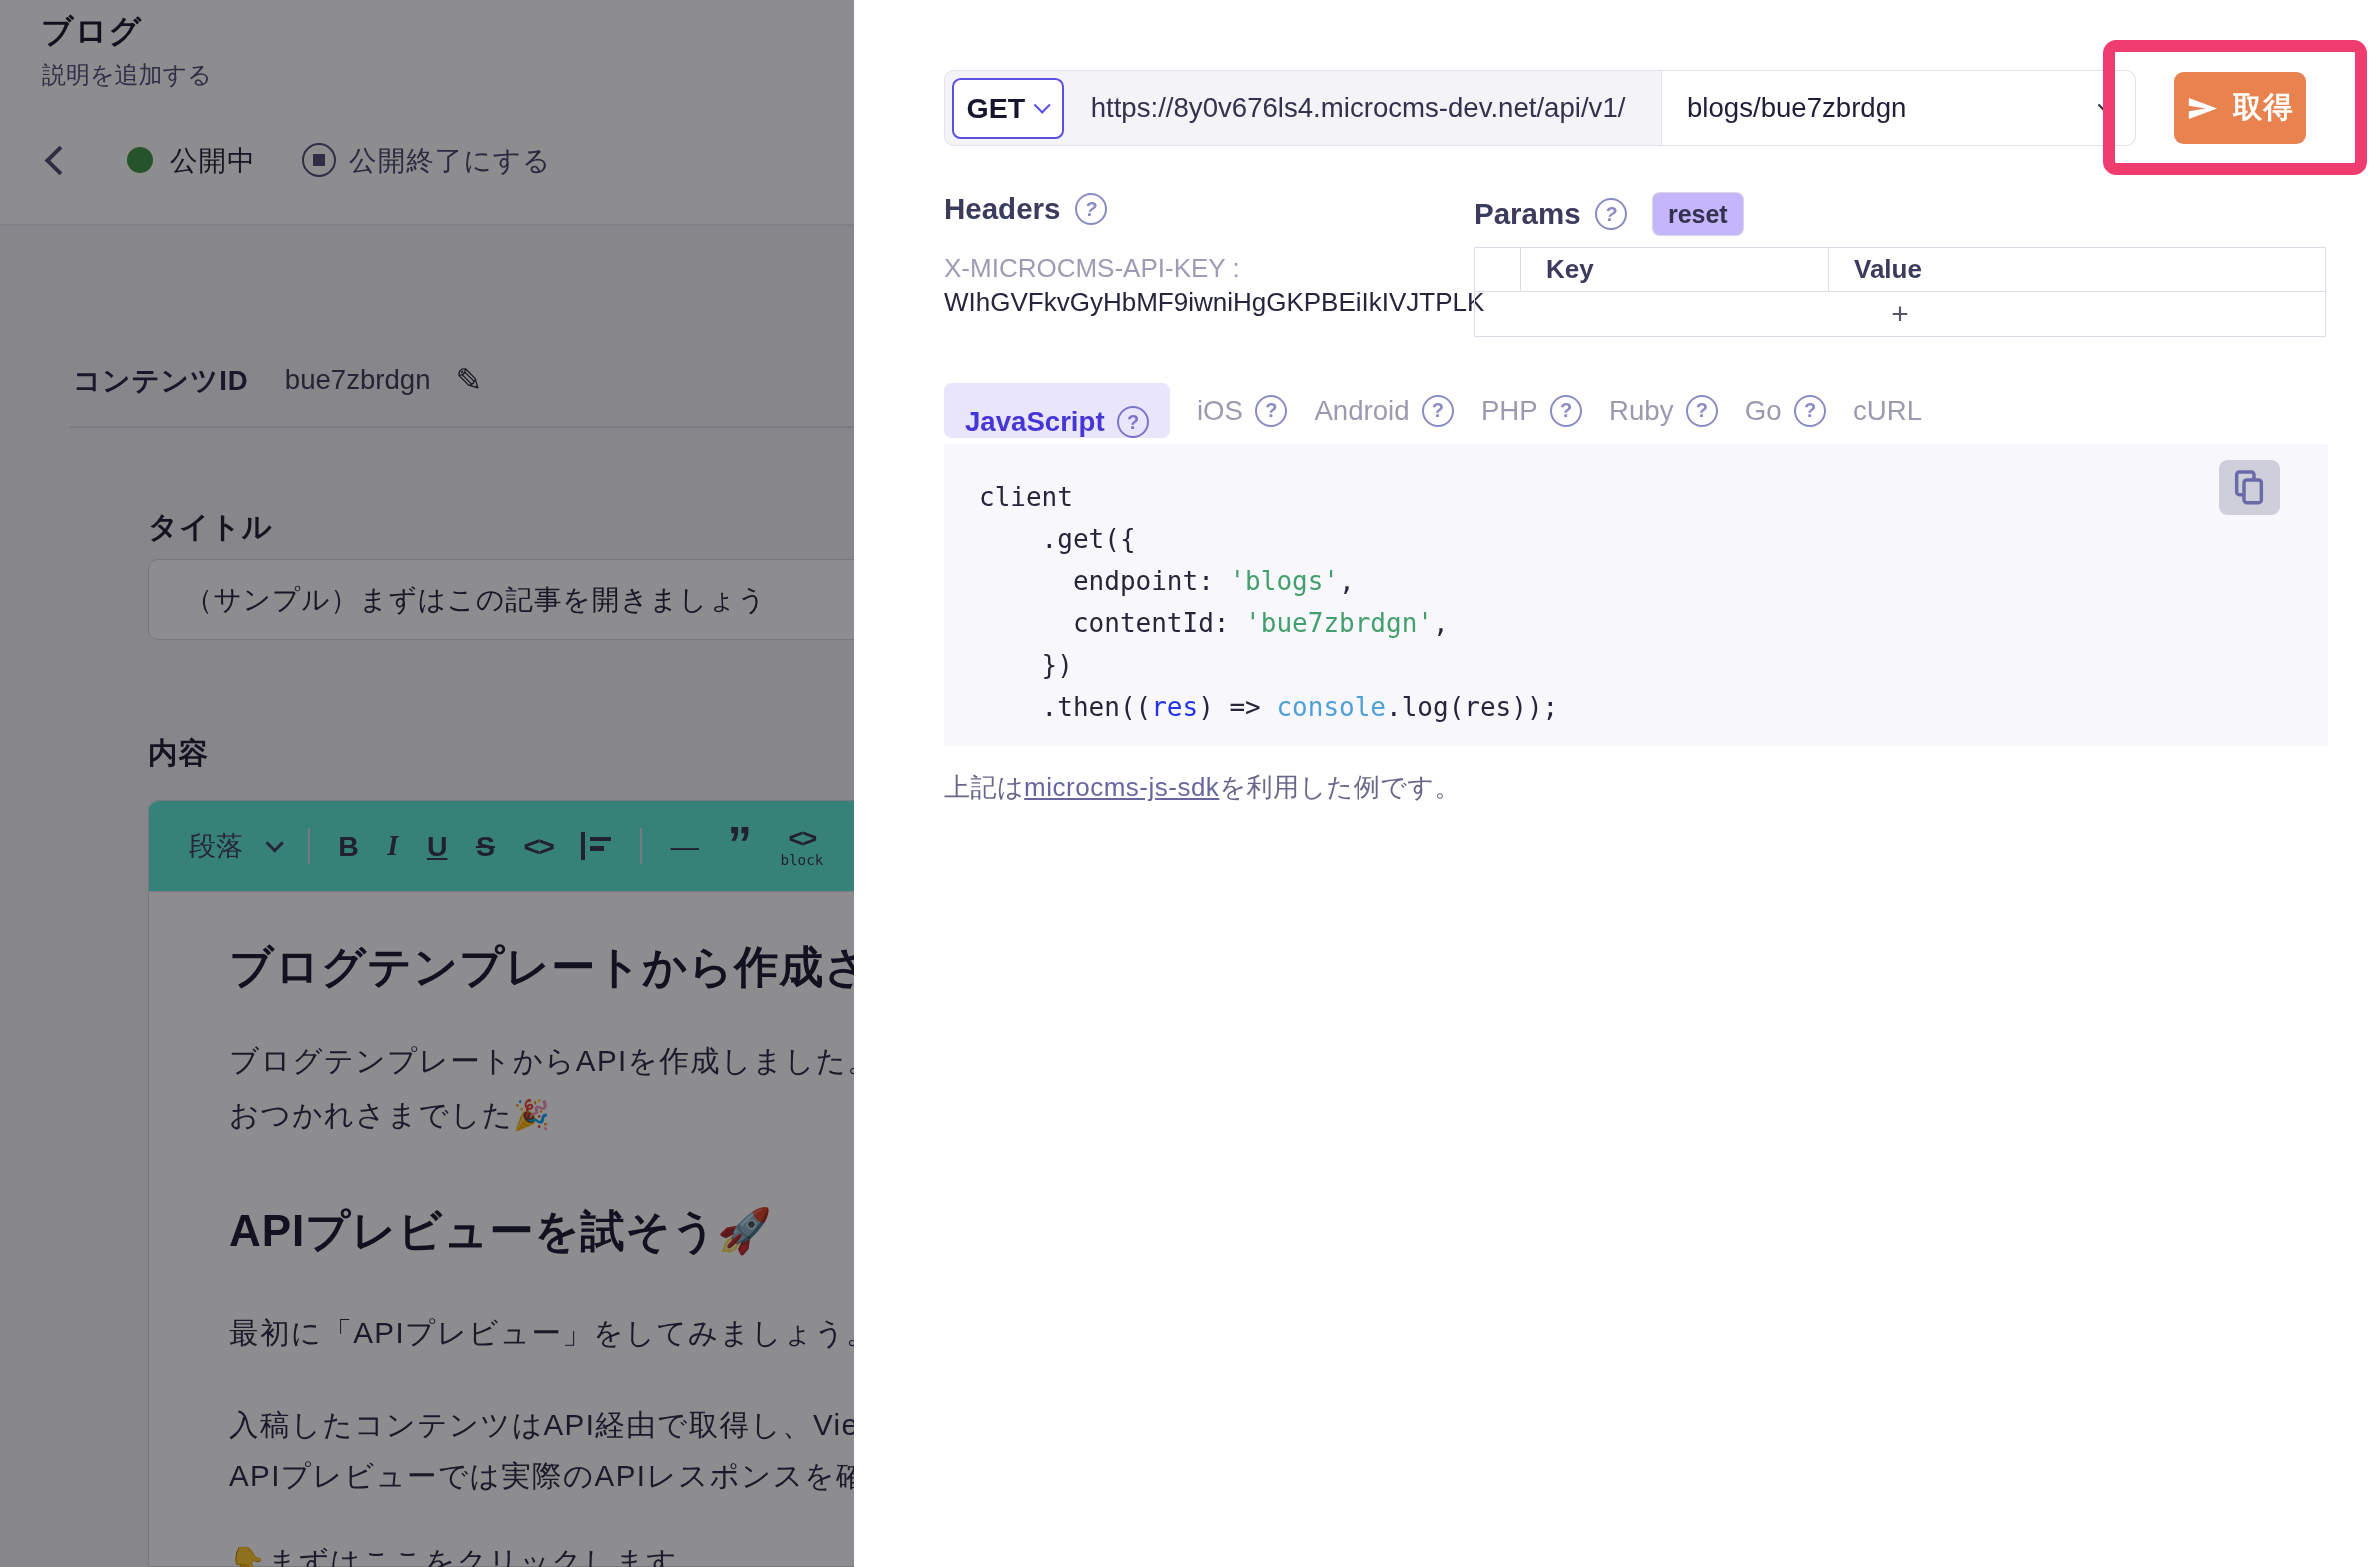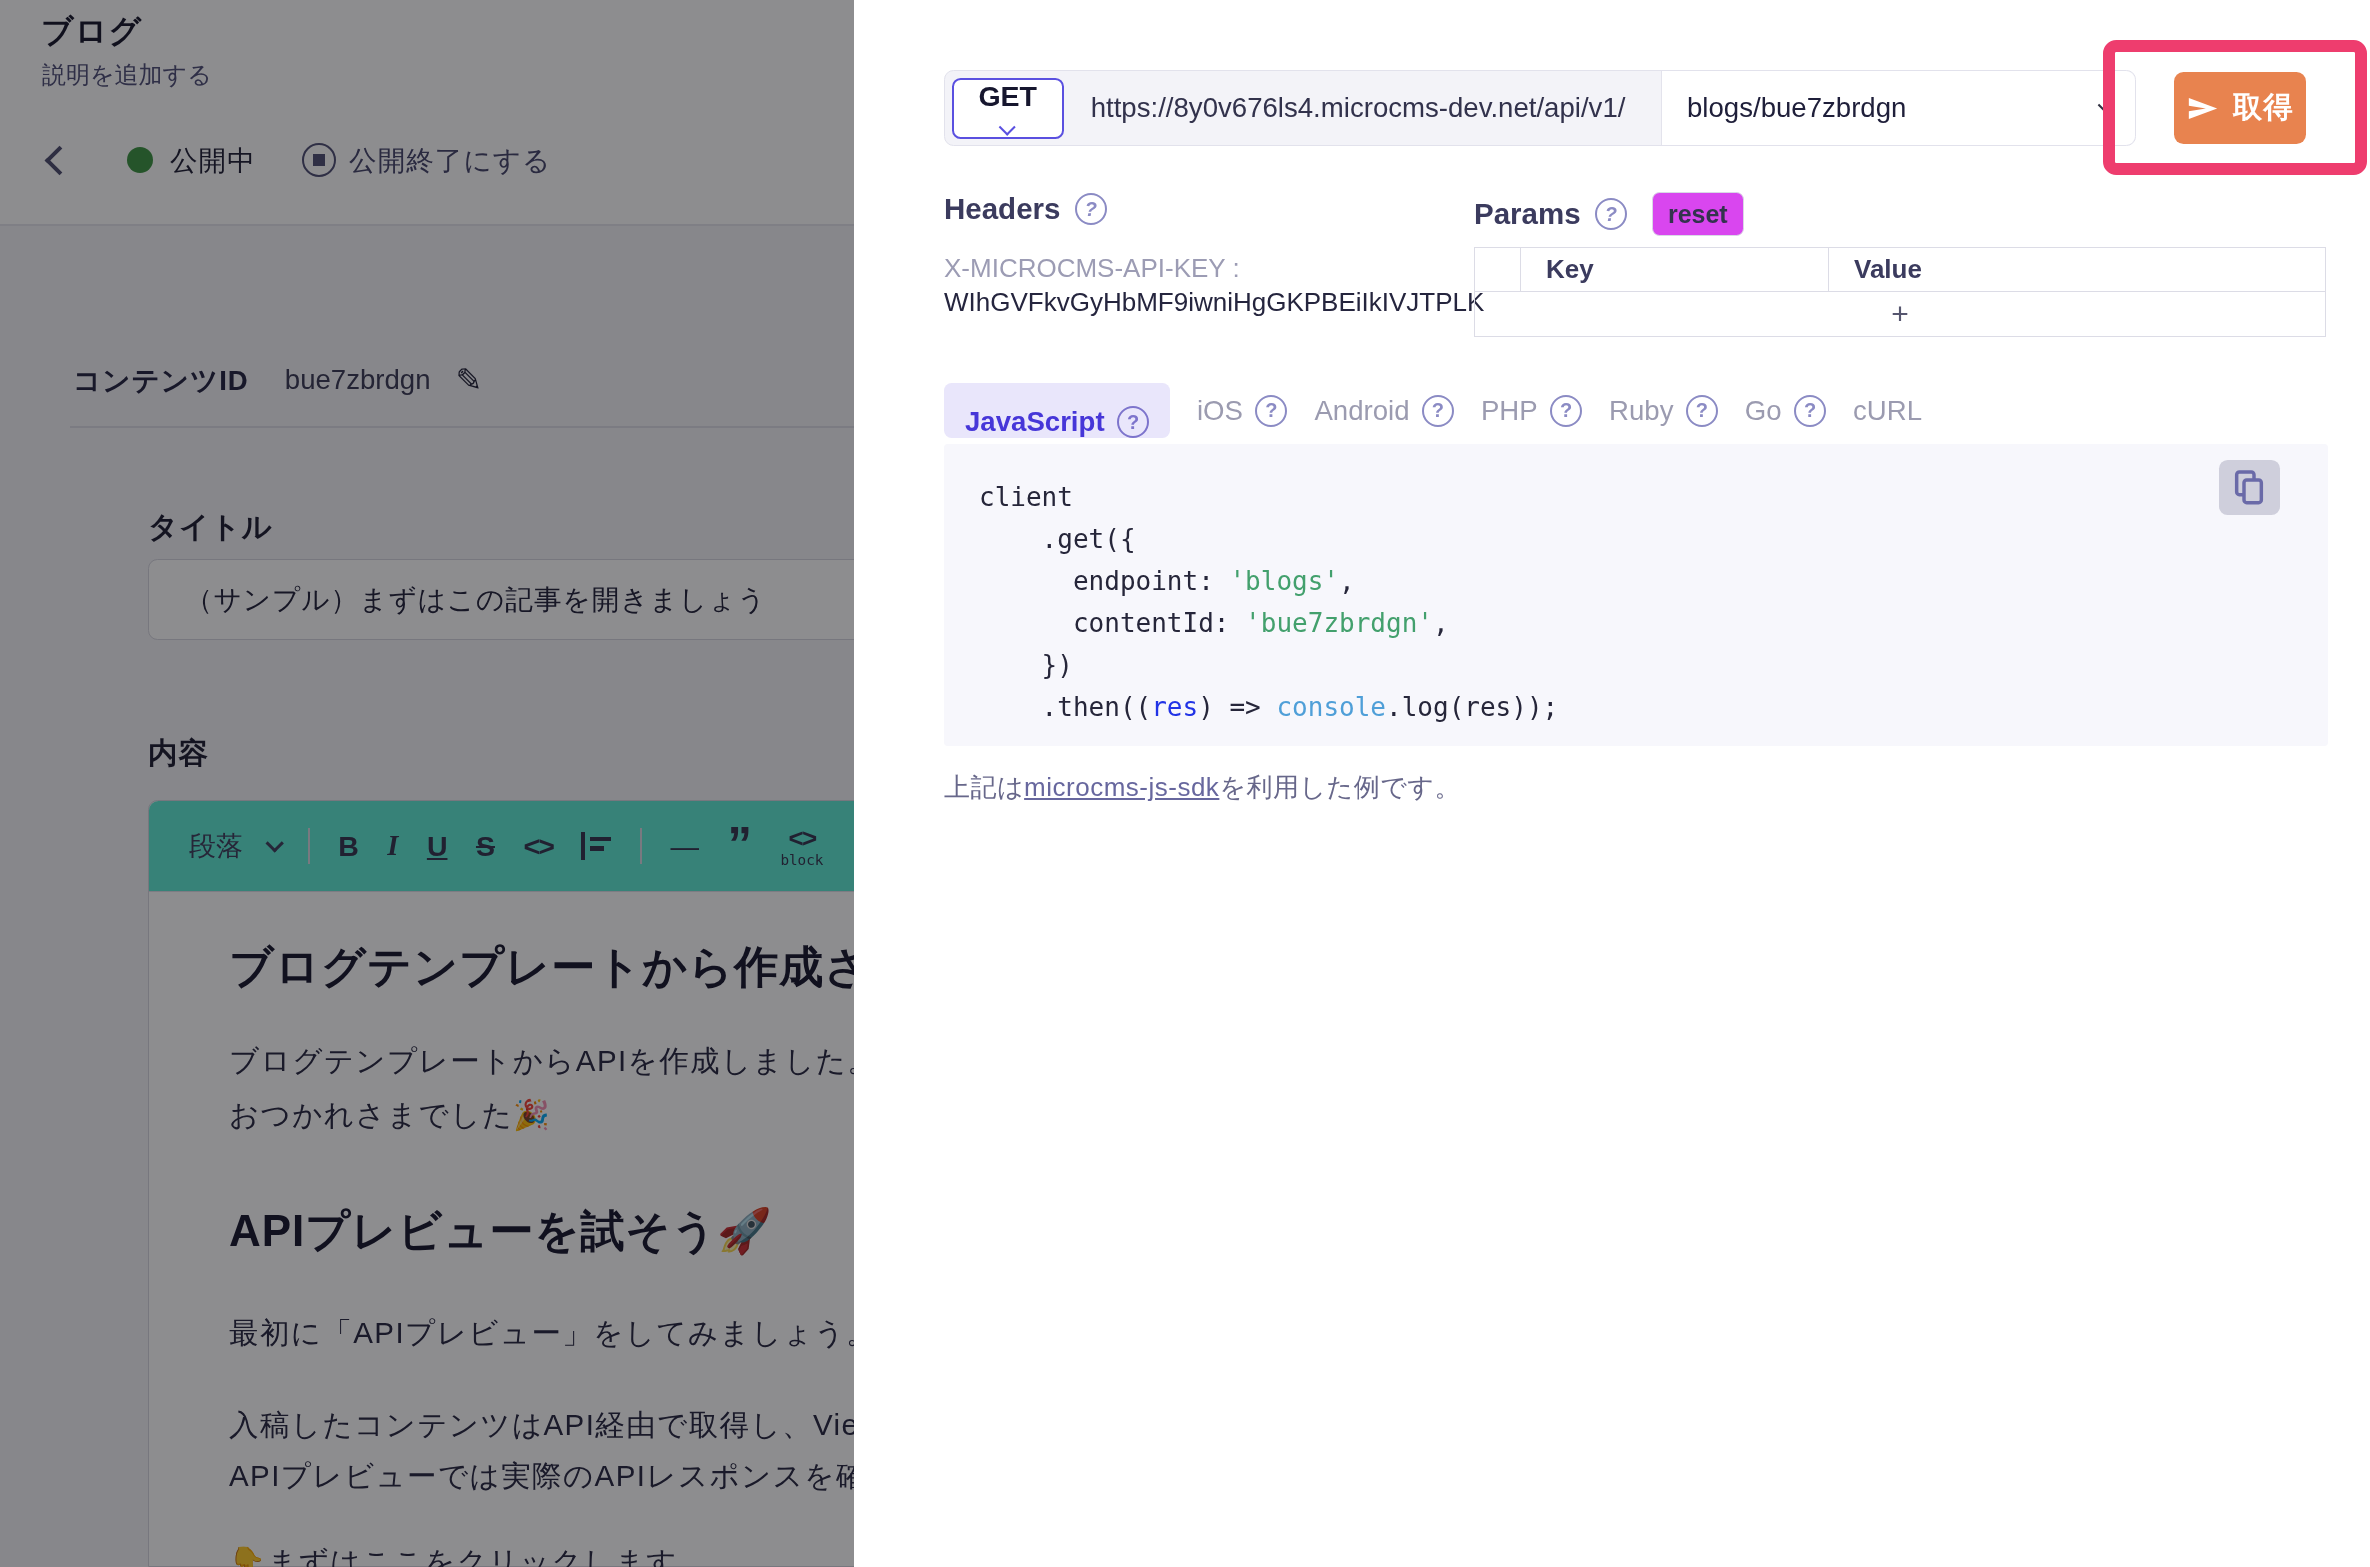--- a/index.html
+++ b/index.html
@@ -76,21 +76,21 @@
 
   
   .modal { position:absolute; left:854px; top:0; width:1516px; height:1567px;
            background:#fff; z-index:2; }
 
   .reqbar { position:absolute; left:90px; top:70px; width:1192px; height:76px;
             background:#f3f3f8; border:1px solid #e2e2ec; border-radius:9.5px;
             display:flex; align-items:center; }
   .method { margin-left:6.7px; width:112px; height:61px; background:#fff;
             border:2.4px solid #5a50e0; border-radius:8.6px;
-            display:flex; align-items:center; justify-content:center; gap:11.4px;flex-direction:column; }
+            display:flex; align-items:center; justify-content:center; gap:11.4px; }
   .method span { font-size:28.5px; font-weight:bold; color:#16162e; }
   .chev { display:inline-block; width:12.4px; height:12.4px; border-right:2.9px solid #5b5b9a;
           border-bottom:2.9px solid #5b5b9a; transform:rotate(45deg) translate(-1.9px,-1.9px); }
   .c-dark { border-color:#2f2f3f; }
   .url { margin-left:27px; font-size:27.6px; color:#32324c; flex:1; white-space:nowrap; }
   .endpoint { width:474px; height:74px; background:#fff; border-left:1px solid #e3e3ec;
               border-radius:0 9.5px 9.5px 0; display:flex; align-items:center;
               padding-left:25px; position:relative; }
   .endpoint > span:first-child { font-size:27.6px; color:#1f1f3a; }
   .endpoint .chev { position:absolute; right:23px; }
@@ -101,21 +101,21 @@
   .fetch span { color:#fff; font-size:29.5px; font-weight:bold; letter-spacing:1px; }
   .annot { position:absolute; left:1249px; top:40px; width:264px; height:135px;
            border:12.4px solid #ee3d6e; border-radius:13.3px; pointer-events:none; }
 
   .sec-h { position:absolute; top:192px; display:flex; align-items:center; }
   .hdrs { left:90px; } .prms { left:620px; }
   .sec-title { font-size:29.5px; font-weight:bold; color:#3b3b5e; }
   .help { width:32px; height:32px; border-radius:50%; border:2.4px solid #8b8bc4;
           color:#8b8bc4; font-size:20px; font-weight:bold; margin-left:14.3px;
           display:inline-flex; align-items:center; justify-content:center; flex:none; }
-  .reset { margin-left:25px; height:44px; padding:0 15px; background:#d946ef;
+  .reset { margin-left:25px; height:44px; padding:0 15px; background:#c4b5fd;
            border:1.9px solid #d9d9e6; border-radius:7.6px; font-size:25px; font-weight:bold;
            color:#33334e; font-family:"Liberation Sans", sans-serif; cursor:pointer; }
 
   .apikey-label { position:absolute; left:90px; top:253px; font-size:26px; color:#9c9cb4; }
   .apikey-value { position:absolute; left:90px; top:287px; font-size:26px; color:#25253e; }
 
   .ptable { position:absolute; left:620px; top:247px; width:852px; border:1px solid #dcdce6; }
   .prow { display:flex; }
   .phead { height:44px; border-bottom:1px solid #dcdce6; }
   .phead > div { display:flex; align-items:center; padding-left:25px;

